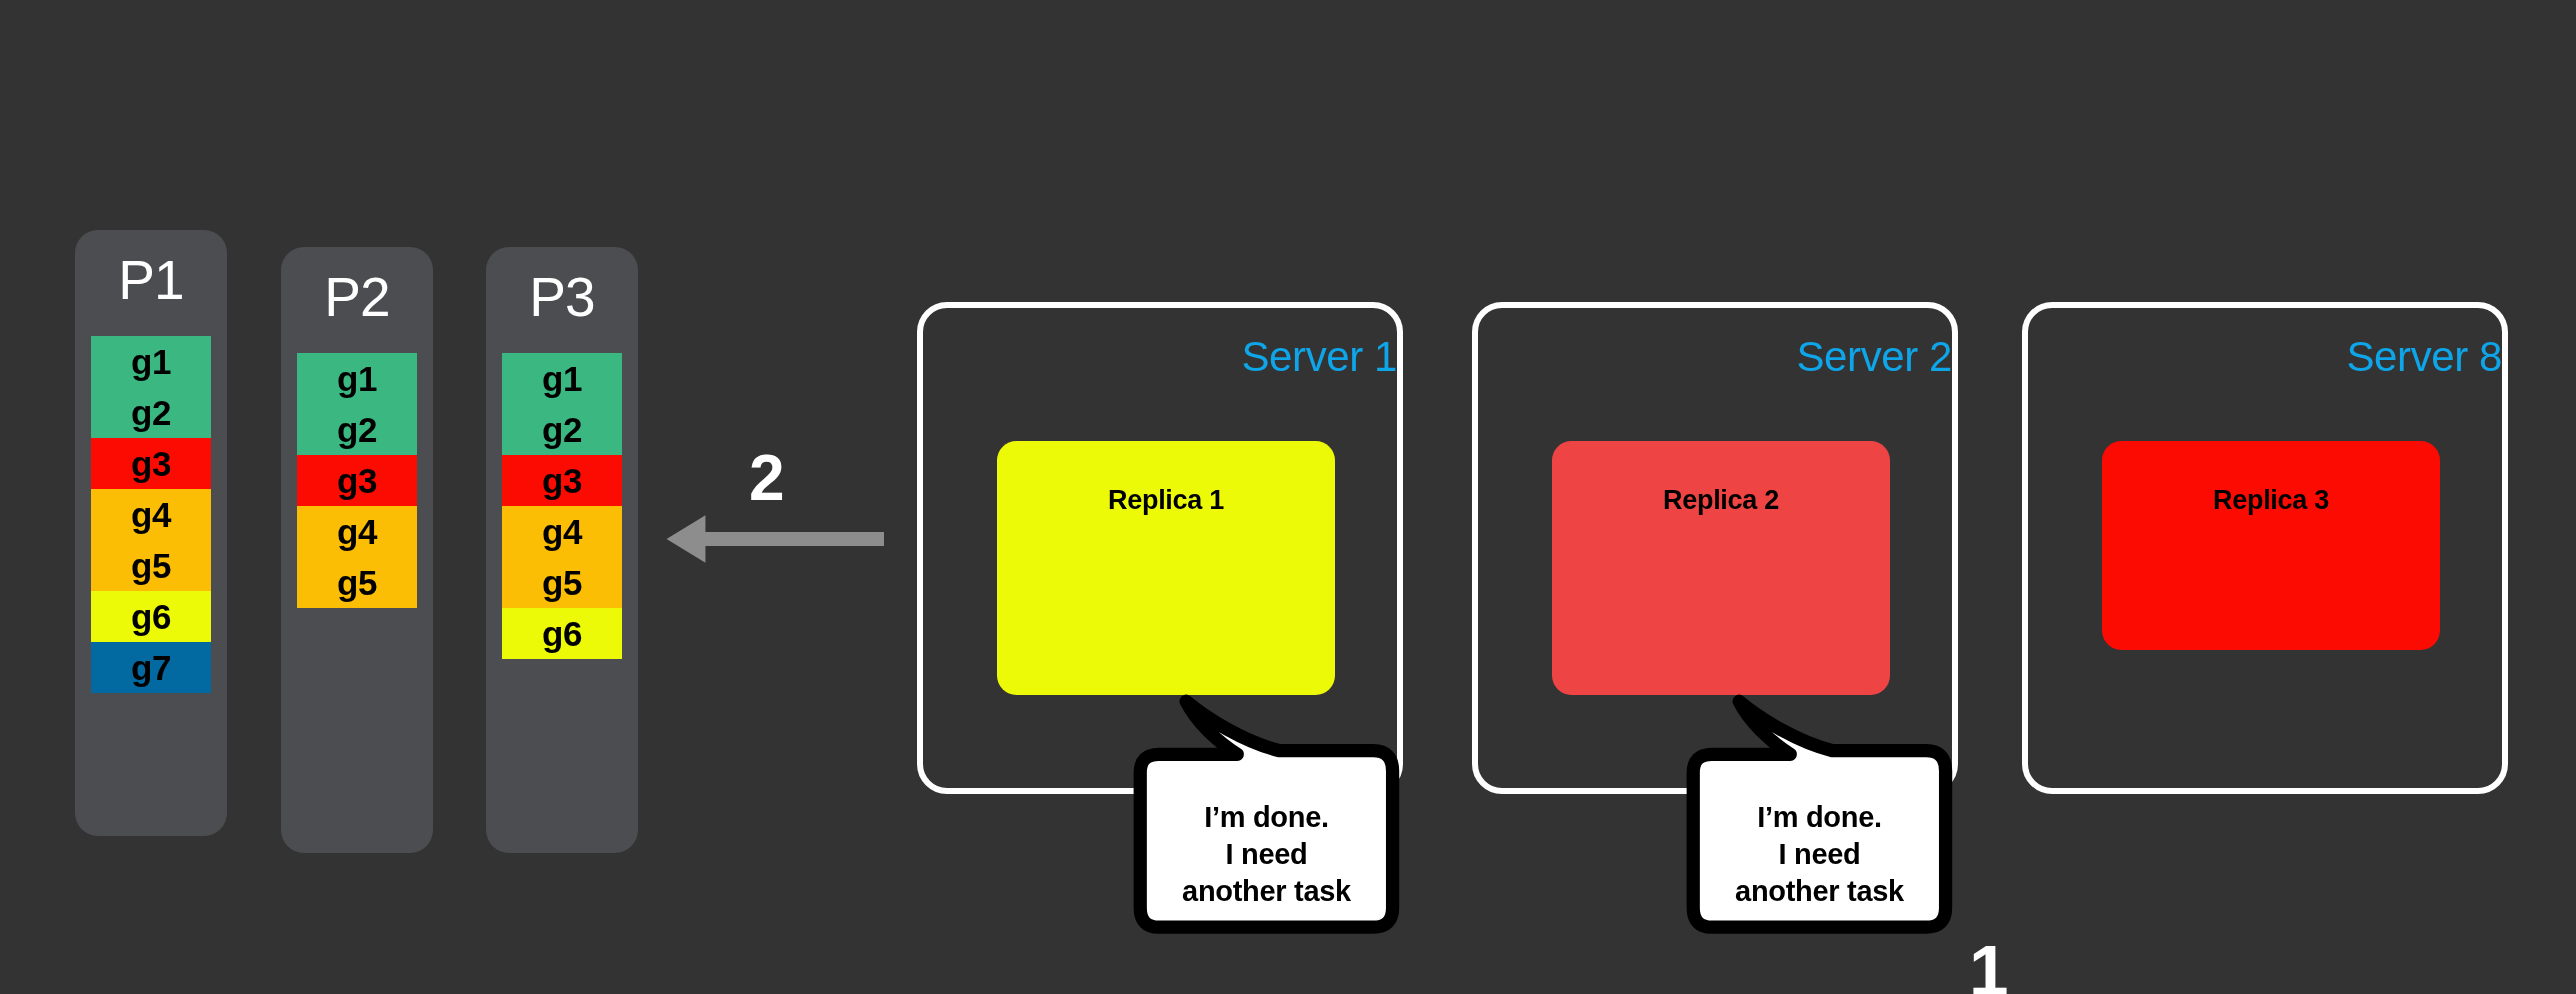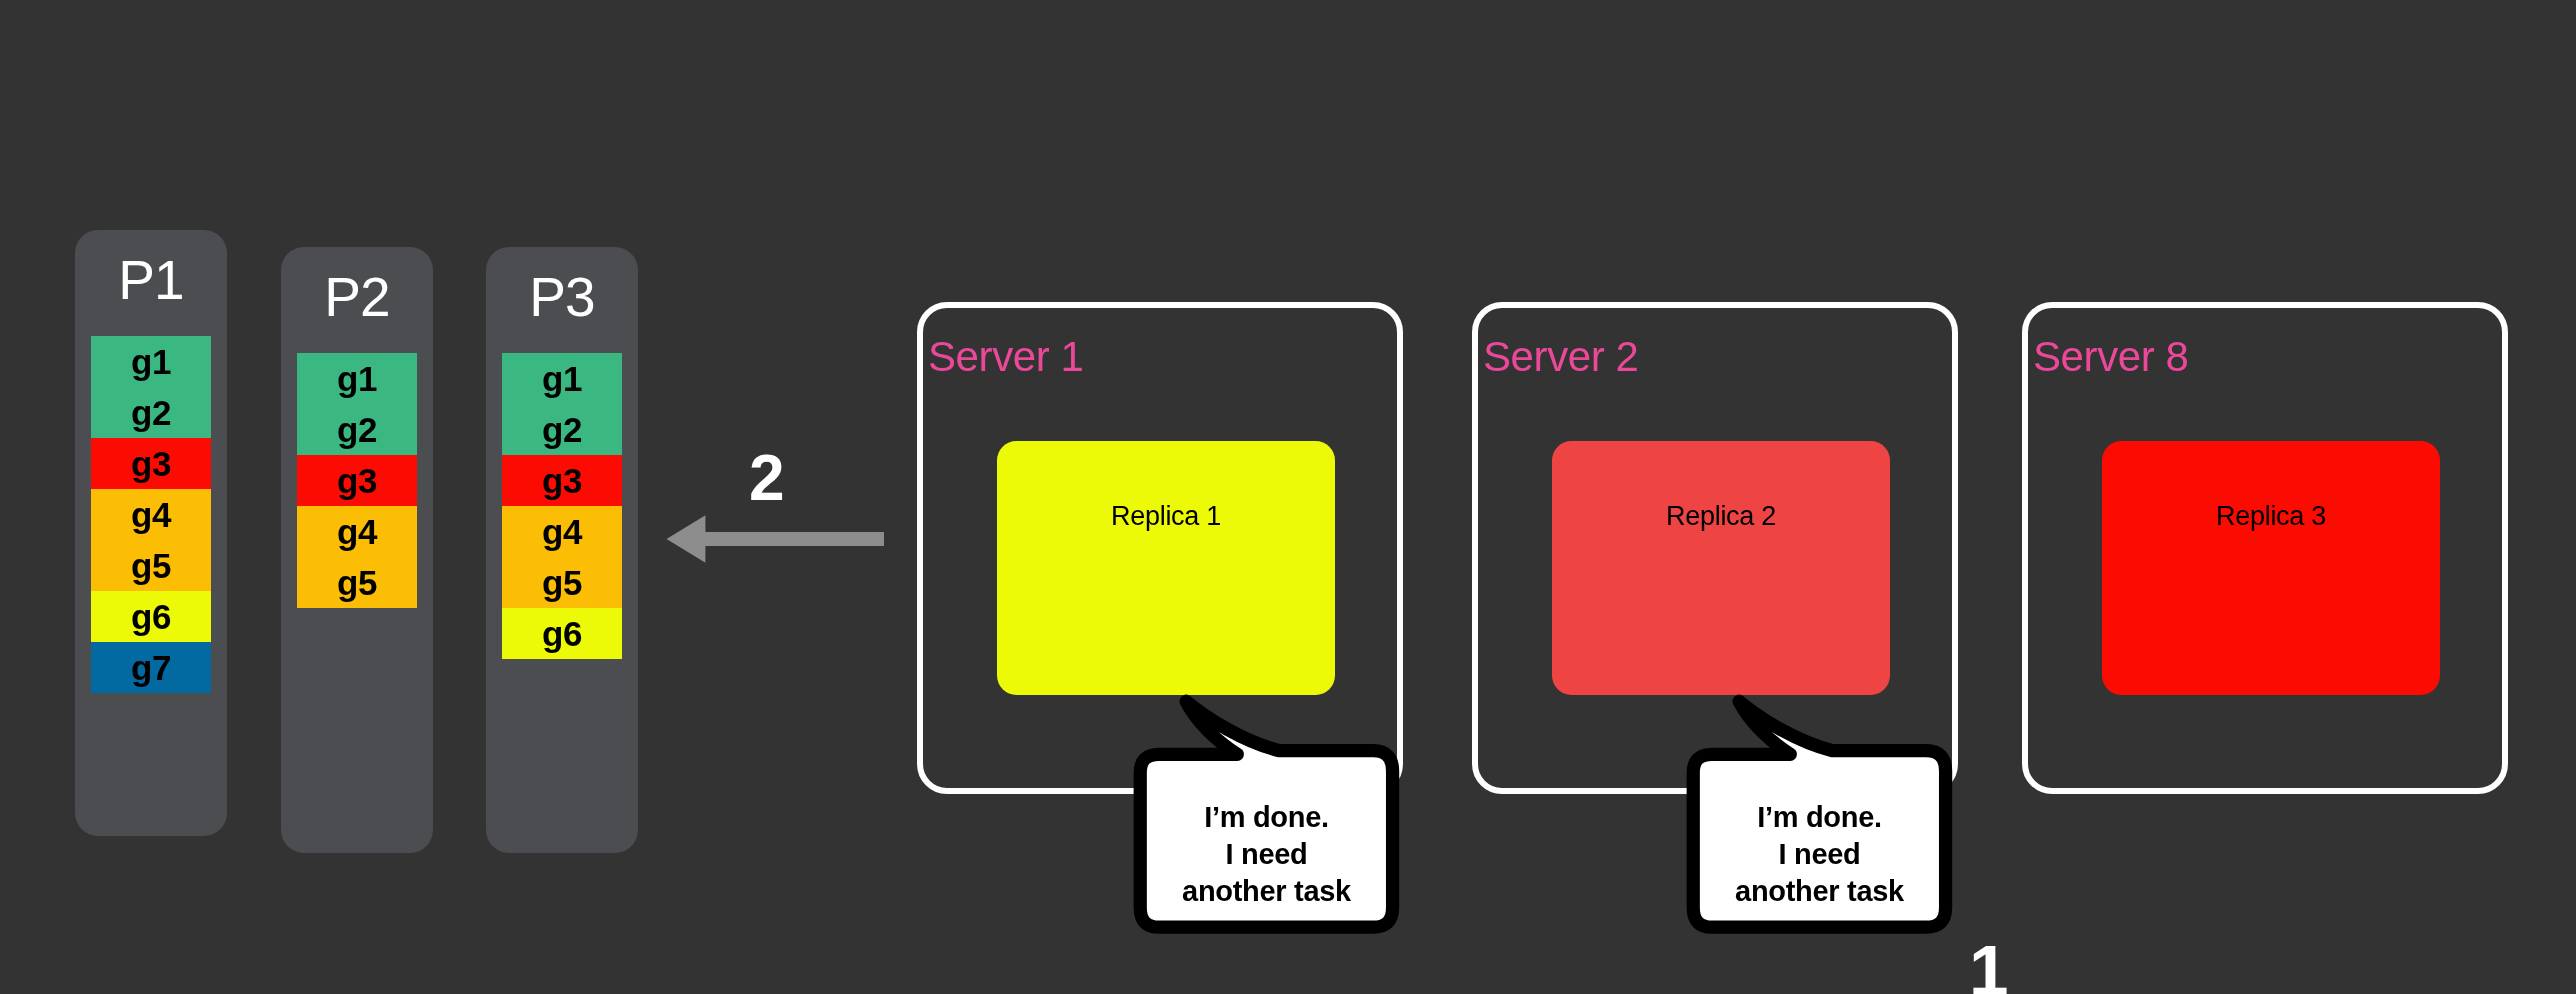--- a/index.html
+++ b/index.html
@@ -72,44 +72,44 @@
   
   .server {
     position: absolute;
     box-sizing: border-box;
     border: 6.2px solid #ffffff;
     border-radius: 30px;
     background: #333333;
   }
   .server-label {
     position: absolute;
-    left: 5px;
+    left: 12px;
     right: 0;
     top: 28px;
-    text-align: left;
-    color: #ec4899;
+    text-align: right;
+    color: #0ea5e9;
     font-size: 42px;
     font-weight: 400;
     letter-spacing: -0.4px;
     line-height: 1;
   }
   .replica {
     position: absolute;
     border-radius: 19.4px;
     box-sizing: border-box;
   }
   .replica-label {
     position: absolute;
     left: 0;
     right: 0;
-    top: 62px;
+    top: 46px;
     text-align: center;
     color: #000000;
     font-size: 27px;
-    font-weight: normal;
+    font-weight: bold;
     letter-spacing: -0.3px;
     line-height: 1;
   }
 
   
   .bubble-group {
     position: absolute;
   }
   .bubble-svg {
     position: absolute;
@@ -188,21 +188,21 @@
 
   <div class="server" style="left:1472px; top:302px; width:486px; height:492px;padding-left:44px;">
     <div class="server-label">Server 2</div>
     <div class="replica" style="left:74px; top:133px; width:338px; height:254px; background:#ef4444;">
       <div class="replica-label">Replica 2</div>
     </div>
   </div>
 
   <div class="server" style="left:2022px; top:302px; width:486px; height:492px;">
     <div class="server-label">Server 8</div>
-    <div class="replica" style="left:74px; top:133px; width:338px; height:254px; background:#fb0b02;">
+    <div class="replica" style="left:74px; top:133px; width:338px; height:209px; background:#fb0b02;">
       <div class="replica-label">Replica 3</div>
     </div>
   </div>
 
   <div class="bubble-group" style="left:1112px; top:680px; width:300px; height:265px;">
     <svg class="bubble-svg" width="300" height="265" viewBox="0 0 340 300">
       <path d="M 32 105
                Q 32 84 53 84
                L 142 84
                C 120 70 96 48 84 24

